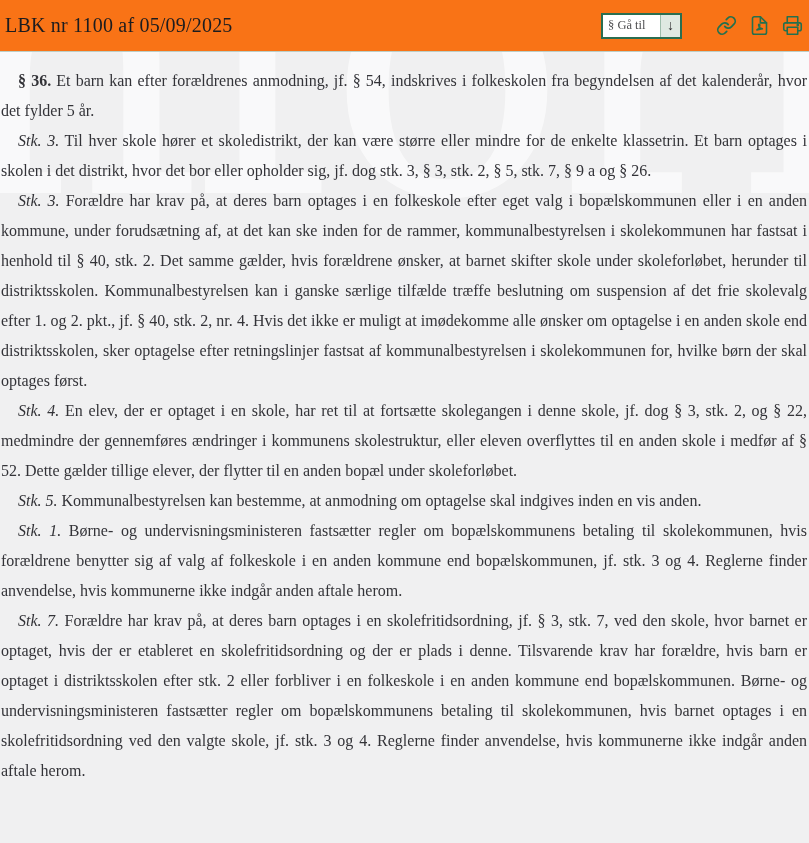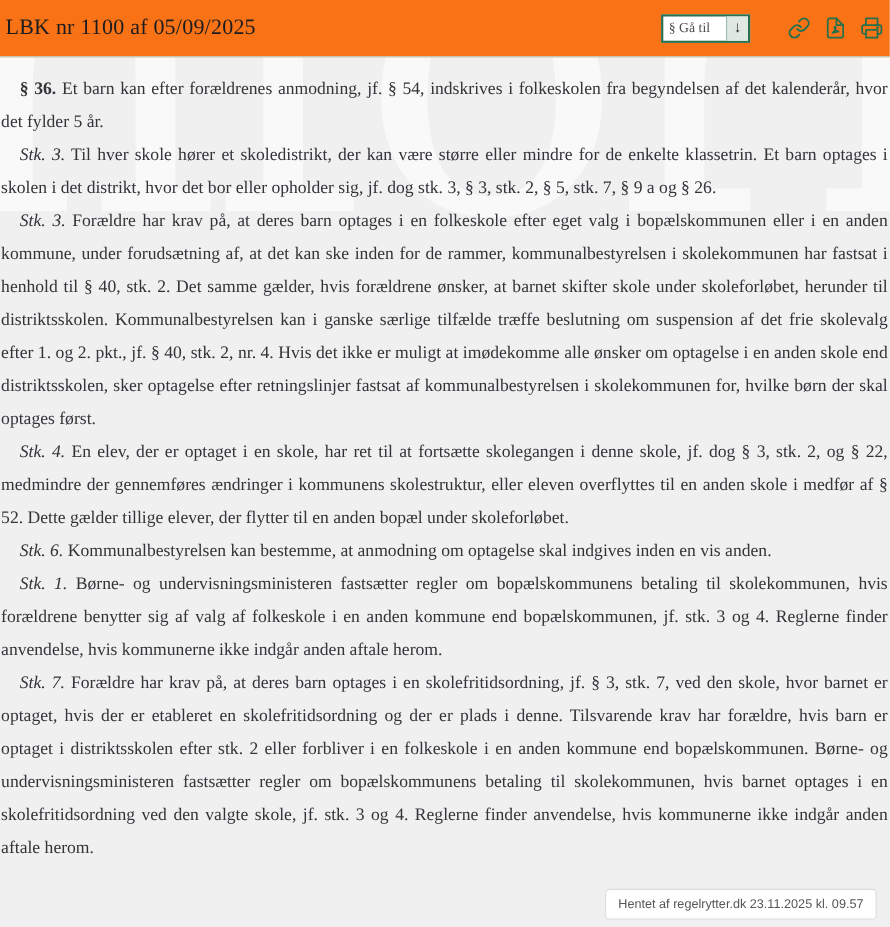--- a/index.html
+++ b/index.html
@@ -187,23 +187,22 @@
   <main class="doc-body">
     <div id="paragraphs">
   <p class="para"><span class="para-label bold">§ 36.</span> <span class="para-text">Et barn kan efter forældrenes anmodning, jf. § 54, indskrives i folkeskolen fra begyndelsen af det kalenderår, hvor det fylder 5 år.</span></p>
 
   <p class="para"><span class="para-label italic">Stk. 3.</span> <span class="para-text">Til hver skole hører et skoledistrikt, der kan være større eller mindre for de enkelte klassetrin. Et barn optages i skolen i det distrikt, hvor det bor eller opholder sig, jf. dog stk. 3, § 3, stk. 2, § 5, stk. 7, § 9 a og § 26.</span></p>
 
   <p class="para"><span class="para-label italic">Stk. 3.</span> <span class="para-text">Forældre har krav på, at deres barn optages i en folkeskole efter eget valg i bopælskommunen eller i en anden kommune, under forudsætning af, at det kan ske inden for de rammer, kommunalbestyrelsen i skolekommunen har fastsat i henhold til § 40, stk. 2. Det samme gælder, hvis forældrene ønsker, at barnet skifter skole under skoleforløbet, herunder til distriktsskolen. Kommunalbestyrelsen kan i ganske særlige tilfælde træffe beslutning om suspension af det frie skolevalg efter 1. og 2. pkt., jf. § 40, stk. 2, nr. 4. Hvis det ikke er muligt at imødekomme alle ønsker om optagelse i en anden skole end distriktsskolen, sker optagelse efter retningslinjer fastsat af kommunalbestyrelsen i skolekommunen for, hvilke børn der skal optages først.</span></p>
 
   <p class="para"><span class="para-label italic">Stk. 4.</span> <span class="para-text">En elev, der er optaget i en skole, har ret til at fortsætte skolegangen i denne skole, jf. dog § 3, stk. 2, og § 22, medmindre der gennemføres ændringer i kommunens skolestruktur, eller eleven overflyttes til en anden skole i medfør af § 52. Dette gælder tillige elever, der flytter til en anden bopæl under skoleforløbet.</span></p>
 
-  <p class="para"><span class="para-label italic">Stk. 6.</span> <span class="para-text">Kommunalbestyrelsen kan bestemme, at anmodning om optagelse skal indgives inden en vis anden.</span></p>
+  <p class="para"><span class="para-label italic">Stk. 5.</span> <span class="para-text">Kommunalbestyrelsen kan bestemme, at anmodning om optagelse skal indgives inden en vis anden.</span></p>
 
   <p class="para"><span class="para-label italic">Stk. 1.</span> <span class="para-text">Børne- og undervisningsministeren fastsætter regler om bopælskommunens betaling til skolekommunen, hvis forældrene benytter sig af valg af folkeskole i en anden kommune end bopælskommunen, jf. stk. 3 og 4. Reglerne finder anvendelse, hvis kommunerne ikke indgår anden aftale herom.</span></p>
 
   <p class="para"><span class="para-label italic">Stk. 7.</span> <span class="para-text">Forældre har krav på, at deres barn optages i en skolefritidsordning, jf. § 3, stk. 7, ved den skole, hvor barnet er optaget, hvis der er etableret en skolefritidsordning og der er plads i denne. Tilsvarende krav har forældre, hvis barn er optaget i distriktsskolen efter stk. 2 eller forbliver i en folkeskole i en anden kommune end bopælskommunen. Børne- og undervisningsministeren fastsætter regler om bopælskommunens betaling til skolekommunen, hvis barnet optages i en skolefritidsordning ved den valgte skole, jf. stk. 3 og 4. Reglerne finder anvendelse, hvis kommunerne ikke indgår anden aftale herom.</span></p>
 </div>
   </main>
 
-  <div class="stamp">Hentet af regelrytter.dk 23.11.2025 kl. 09.57</div>
 
 </div>
 
 </body></html>

